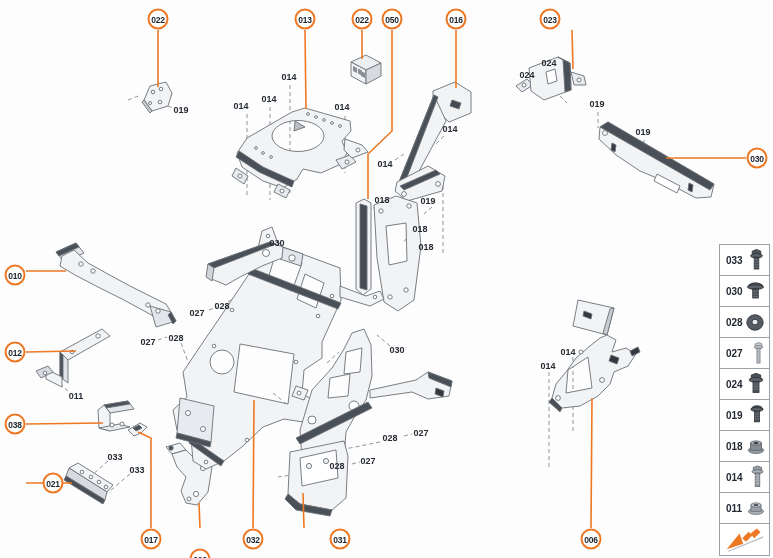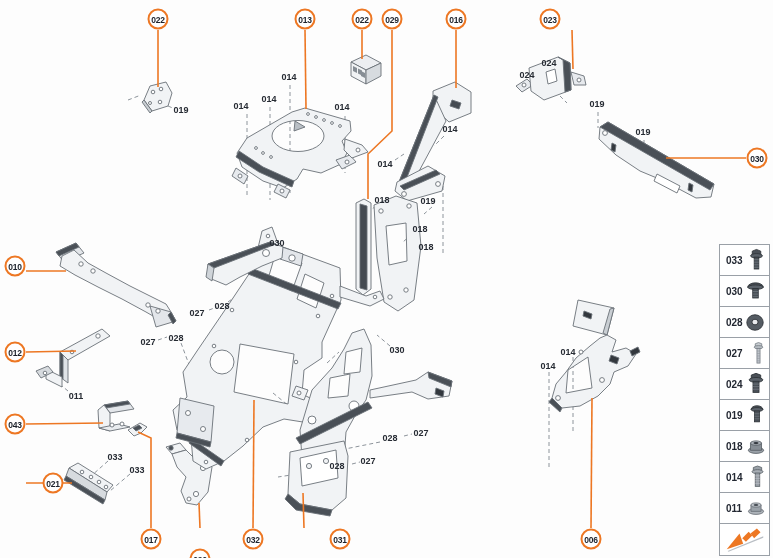--- a/index.html
+++ b/index.html
@@ -293,27 +293,27 @@
         <polyline points="253,528 254,400" class="leader"></polyline>
         <polyline points="304,528 303,493" class="leader"></polyline>
         <polyline points="591,528 592,398" class="leader"></polyline>
       </g>
   </svg>
 
   <div id="callouts">
       <div class="callout" style="left: 158px; top: 19px;">022</div>
       <div class="callout" style="left: 305px; top: 19px;">013</div>
       <div class="callout" style="left: 362px; top: 19px;">022</div>
-      <div class="callout" style="left: 392px; top: 19px;">029</div>
+      <div class="callout" style="left: 392px; top: 19px;">050</div>
       <div class="callout" style="left: 456px; top: 19px;">016</div>
       <div class="callout" style="left: 550px; top: 19px;">023</div>
       <div class="callout" style="left: 757px; top: 158px;">030</div>
-      <div class="callout" style="left: 15px; top: 266px;">010</div>
+      <div class="callout" style="left: 15px; top: 275px;">010</div>
       <div class="callout" style="left: 15px; top: 352px;">012</div>
-      <div class="callout" style="left: 15px; top: 424px;">043</div>
+      <div class="callout" style="left: 15px; top: 424px;">038</div>
       <div class="callout" style="left: 15px; top: 483px; margin-left: 38px;">021</div>
       <div class="callout" style="left: 151px; top: 539px;">017</div>
       <div class="callout" style="left: 200px; top: 559px; text-decoration: underline;">026</div>
       <div class="callout" style="left: 253px; top: 539px;">032</div>
       <div class="callout" style="left: 304px; top: 539px; margin-left: 36px;">031</div>
       <div class="callout" style="left: 591px; top: 539px;">006</div>
     </div>
   <div id="labels">
       <div class="part-label" style="left: 181px; top: 110px;">019</div>
       <div class="part-label" style="left: 289px; top: 77px;">014</div>

